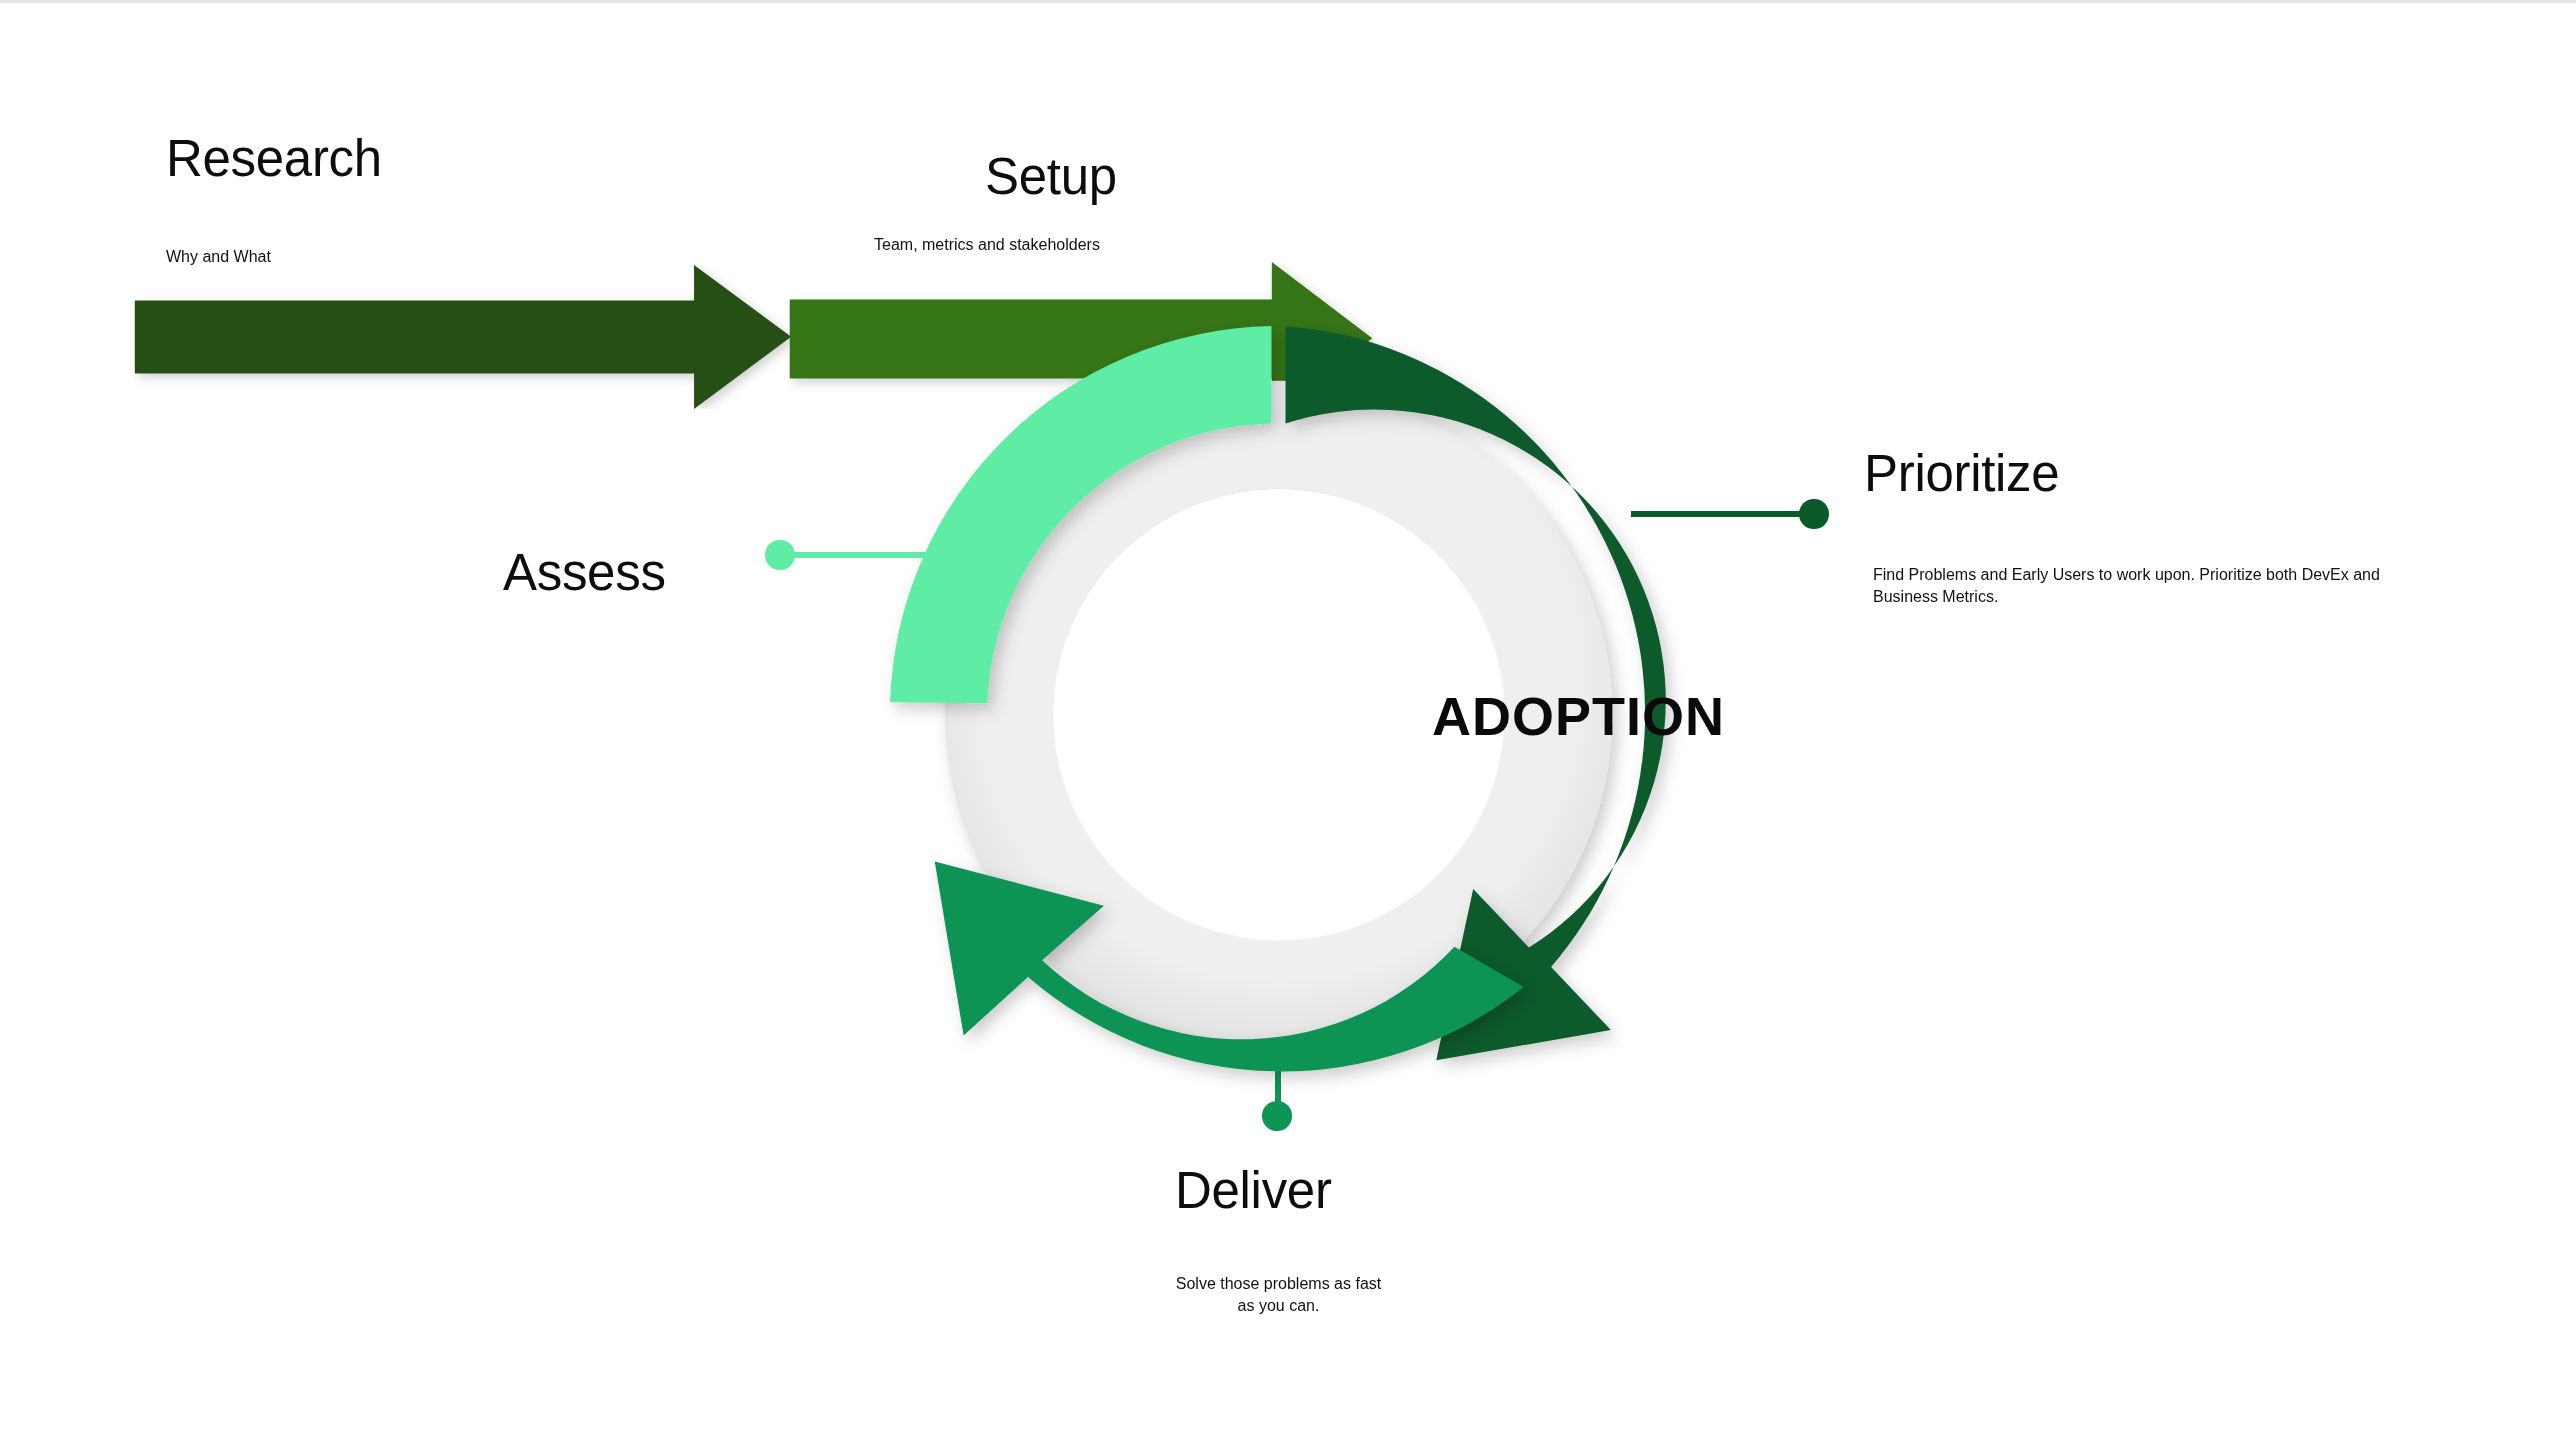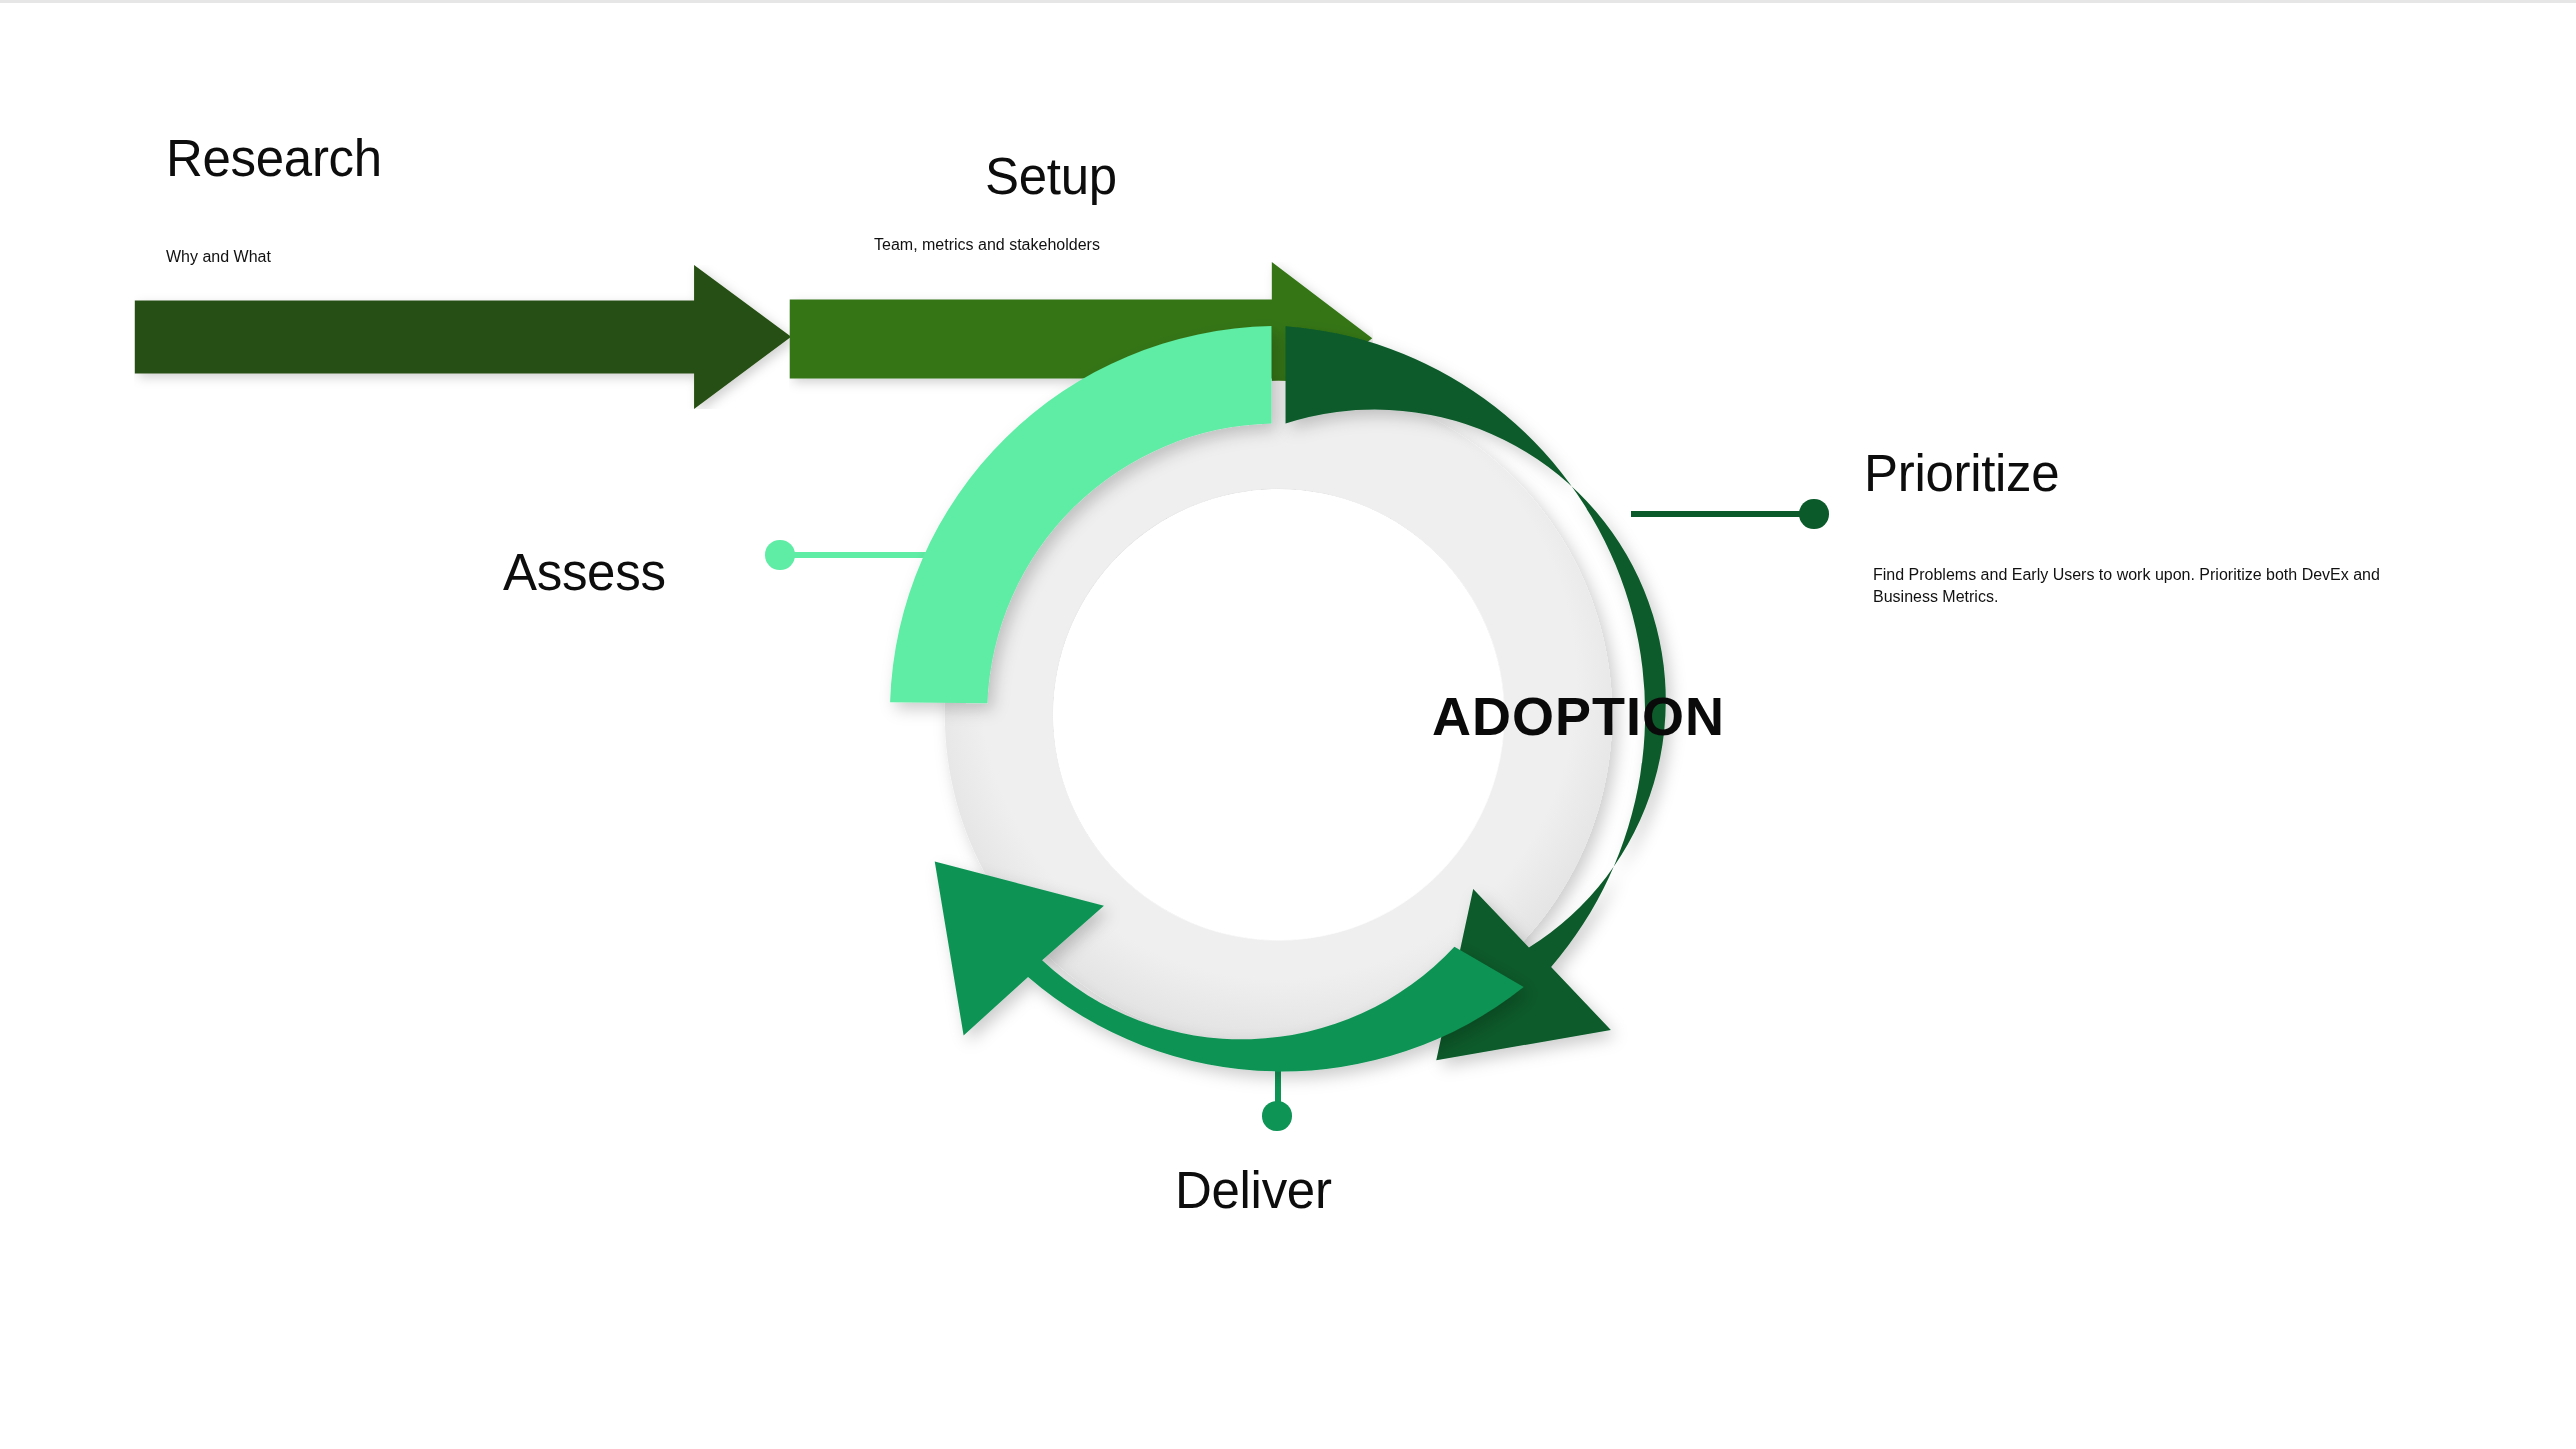--- a/index.html
+++ b/index.html
@@ -169,15 +169,19 @@
   <div id="center-holder">
     <span class="center-text">ADOPTION</span>
   </div>
 
   <div class="h-title" style="left:1832px;top:448px;margin-left:32px;">Prioritize</div>
   <div class="h-desc" style="left:1873px;top:564px;width:537px;">Find Problems and Early Users to work upon. Prioritize both DevEx and Business Metrics.</div>
 
   <div class="h-title" style="left:503px;top:507px;margin-top:40px;">Assess</div>
 
   <div class="h-title" style="left:1175px;top:1165px;">Deliver</div>
+  <div class="h-desc" style="left:1020px;top:1273px;width:517px;text-align:center;">
+    <div>Solve those problems as fast</div>
+    <div>as you can.</div>
+  </div>
 
 </div>
 
 
 </body></html>

